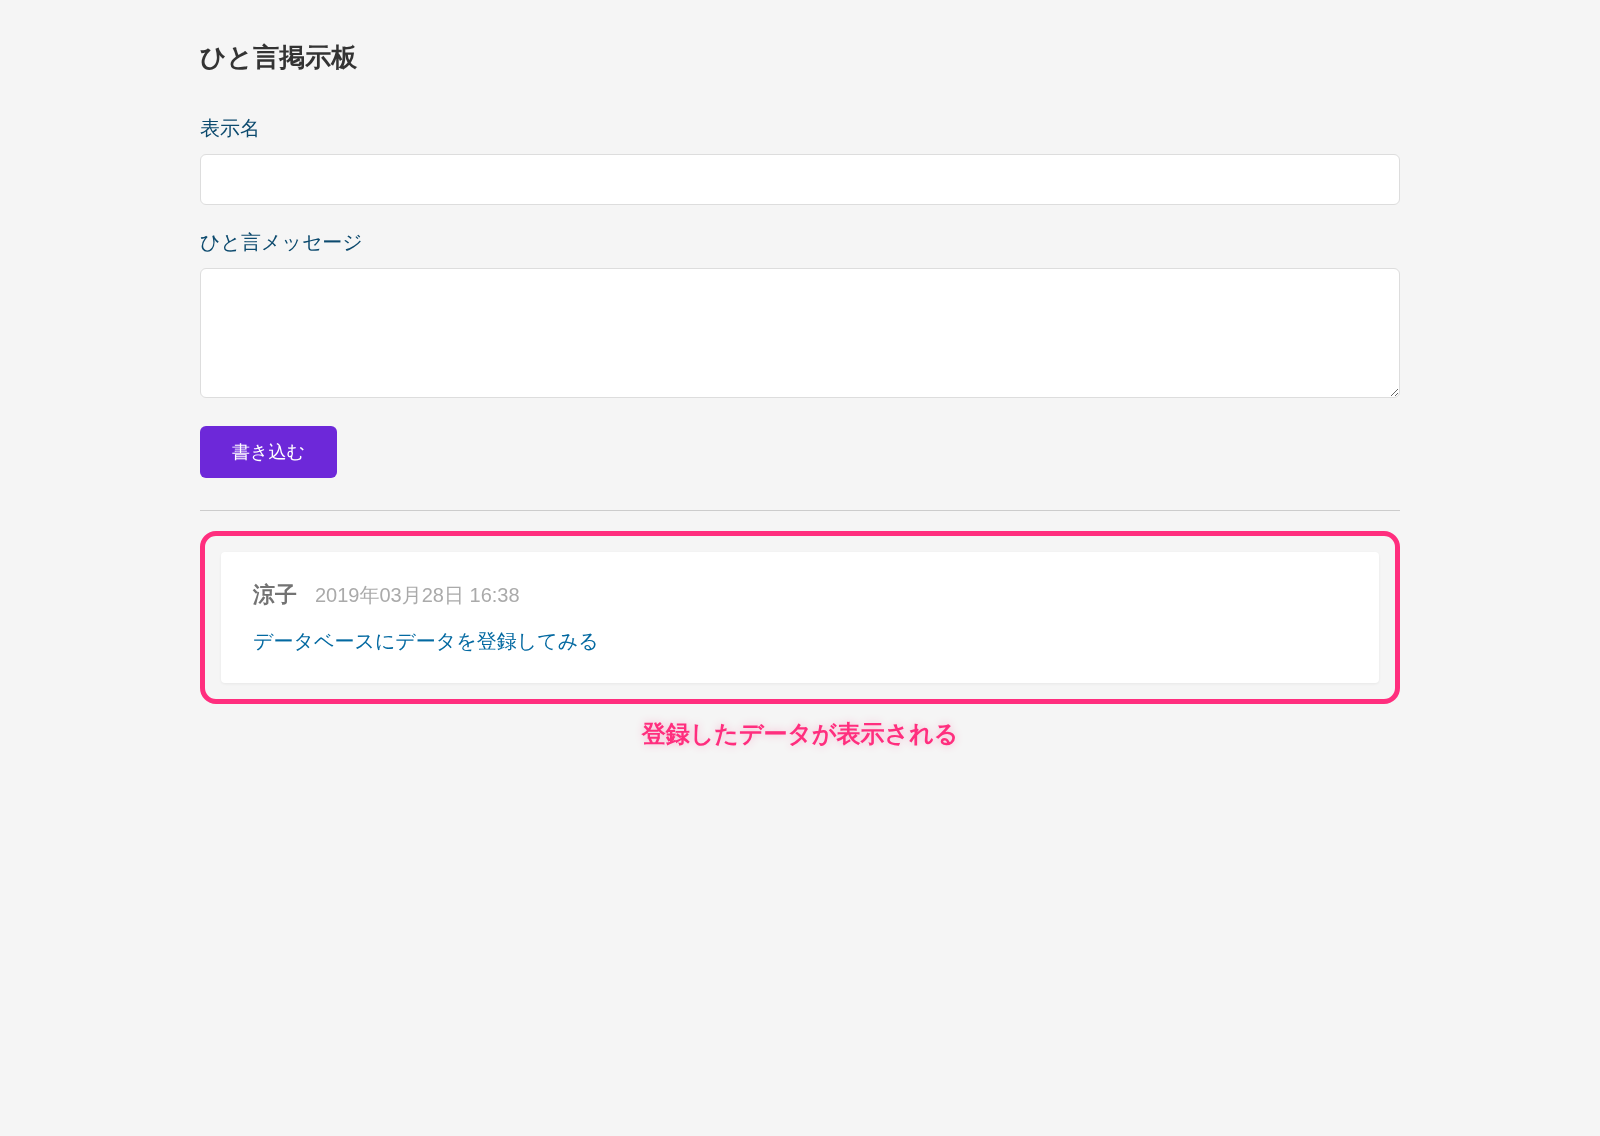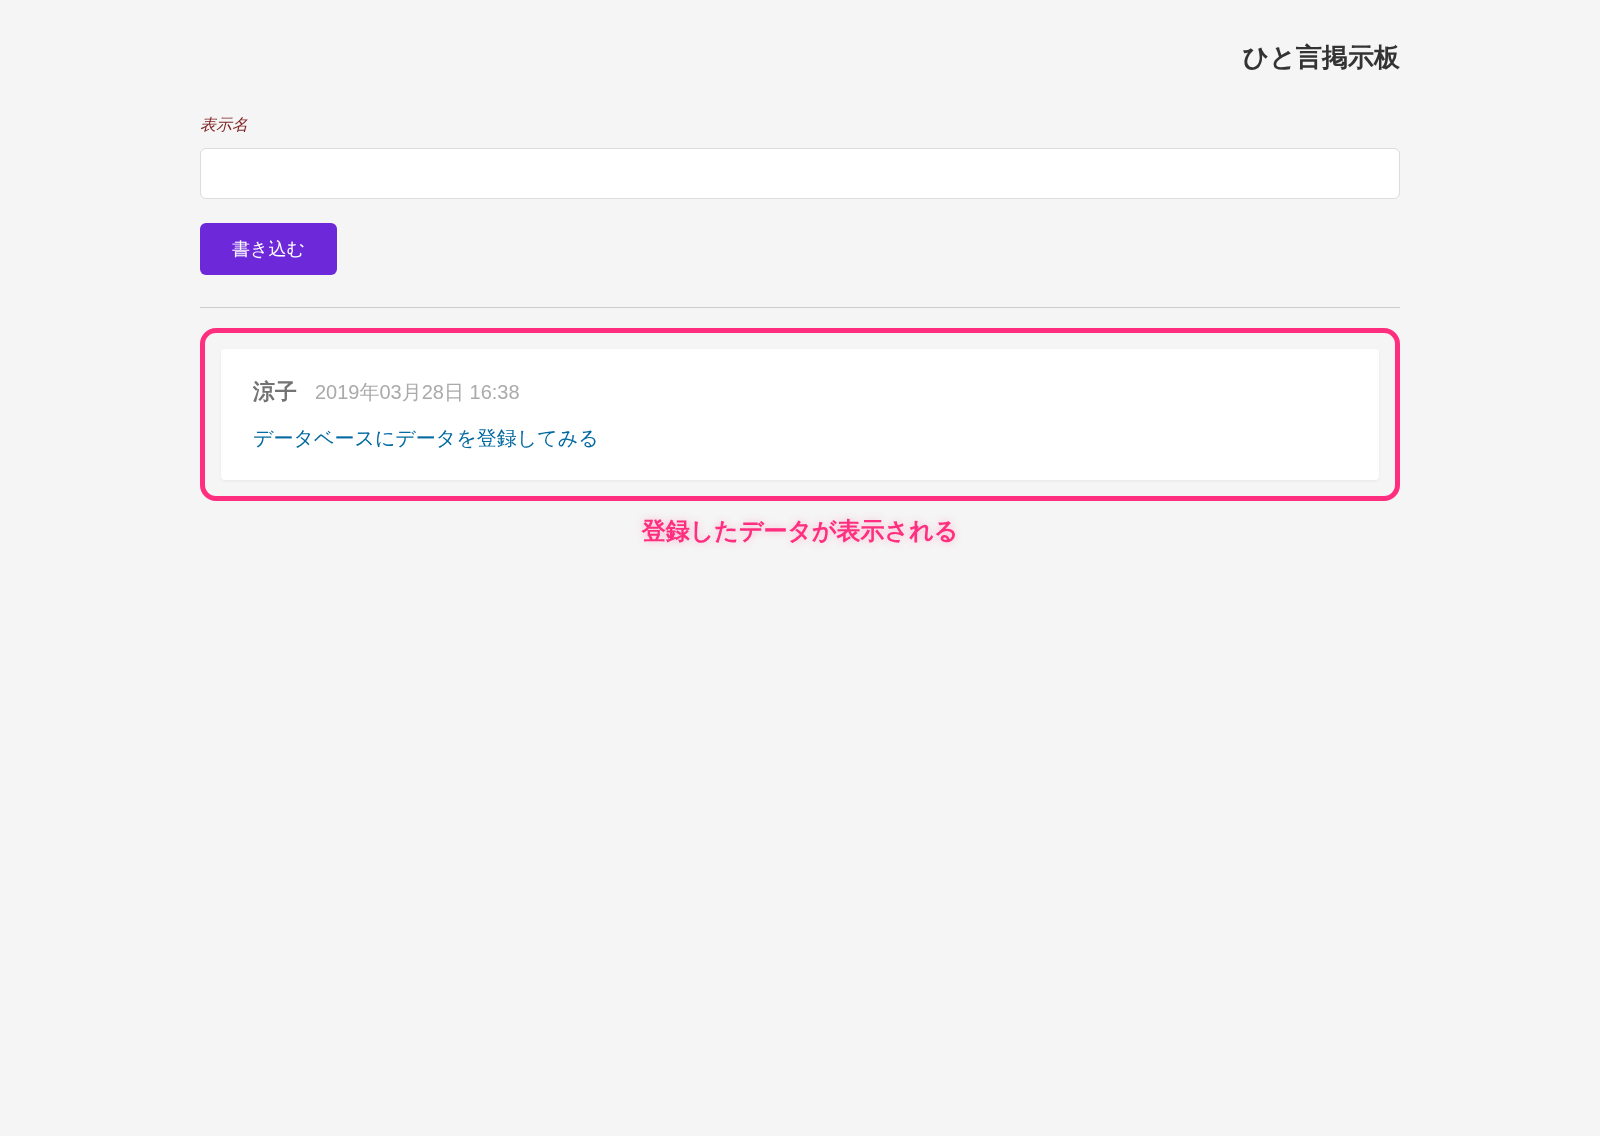--- a/index.html
+++ b/index.html
@@ -11,35 +11,34 @@
       background-color: #f5f5f5;
       font-family: -apple-system, BlinkMacSystemFont, "Segoe UI", "Hiragino Sans", "Hiragino Kaku Gothic ProN", Meiryo, sans-serif;
       padding: 40px 60px;
       color: #333;
     }
     .container {
       max-width: 1200px;
       margin: 0 auto;
     }
     .page-title {
-      text-align: right;
+      text-align: left;
       font-size: 26px;
       font-weight: bold;
       color: #333;
       margin-bottom: 40px;
     }
     .form-group {
       margin-bottom: 24px;
     }
     .form-label {
       display: block;
-      font-size: 16px;
-      color: #7f1d1d;
+      font-size: 20px;
+      color: #0c4a6e;
       margin-bottom: 12px;
-      font-style: italic;
     }
     .form-input {
       width: 100%;
       padding: 14px 16px;
       font-size: 18px;
       border: 1px solid #ddd;
       border-radius: 6px;
       background-color: #fff;
       font-family: inherit;
     }
@@ -113,20 +112,24 @@
 <body>
 
 <div class="container">
   <h1 class="page-title">ひと言掲示板</h1>
 
   <div class="form-group">
     <label class="form-label">表示名</label>
     <input type="text" class="form-input" style="">
   </div>
 
+  <div class="form-group">
+    <label class="form-label">ひと言メッセージ</label>
+    <textarea class="form-textarea" style=""></textarea>
+  </div>
 
   <button class="submit-button">書き込む</button>
 
   <hr class="divider">
 
   <div class="highlight-box">
     <div class="post-card">
       <div class="post-header">
         <span class="post-author">涼子</span>
         <span class="post-timestamp">2019年03月28日 16:38</span>

